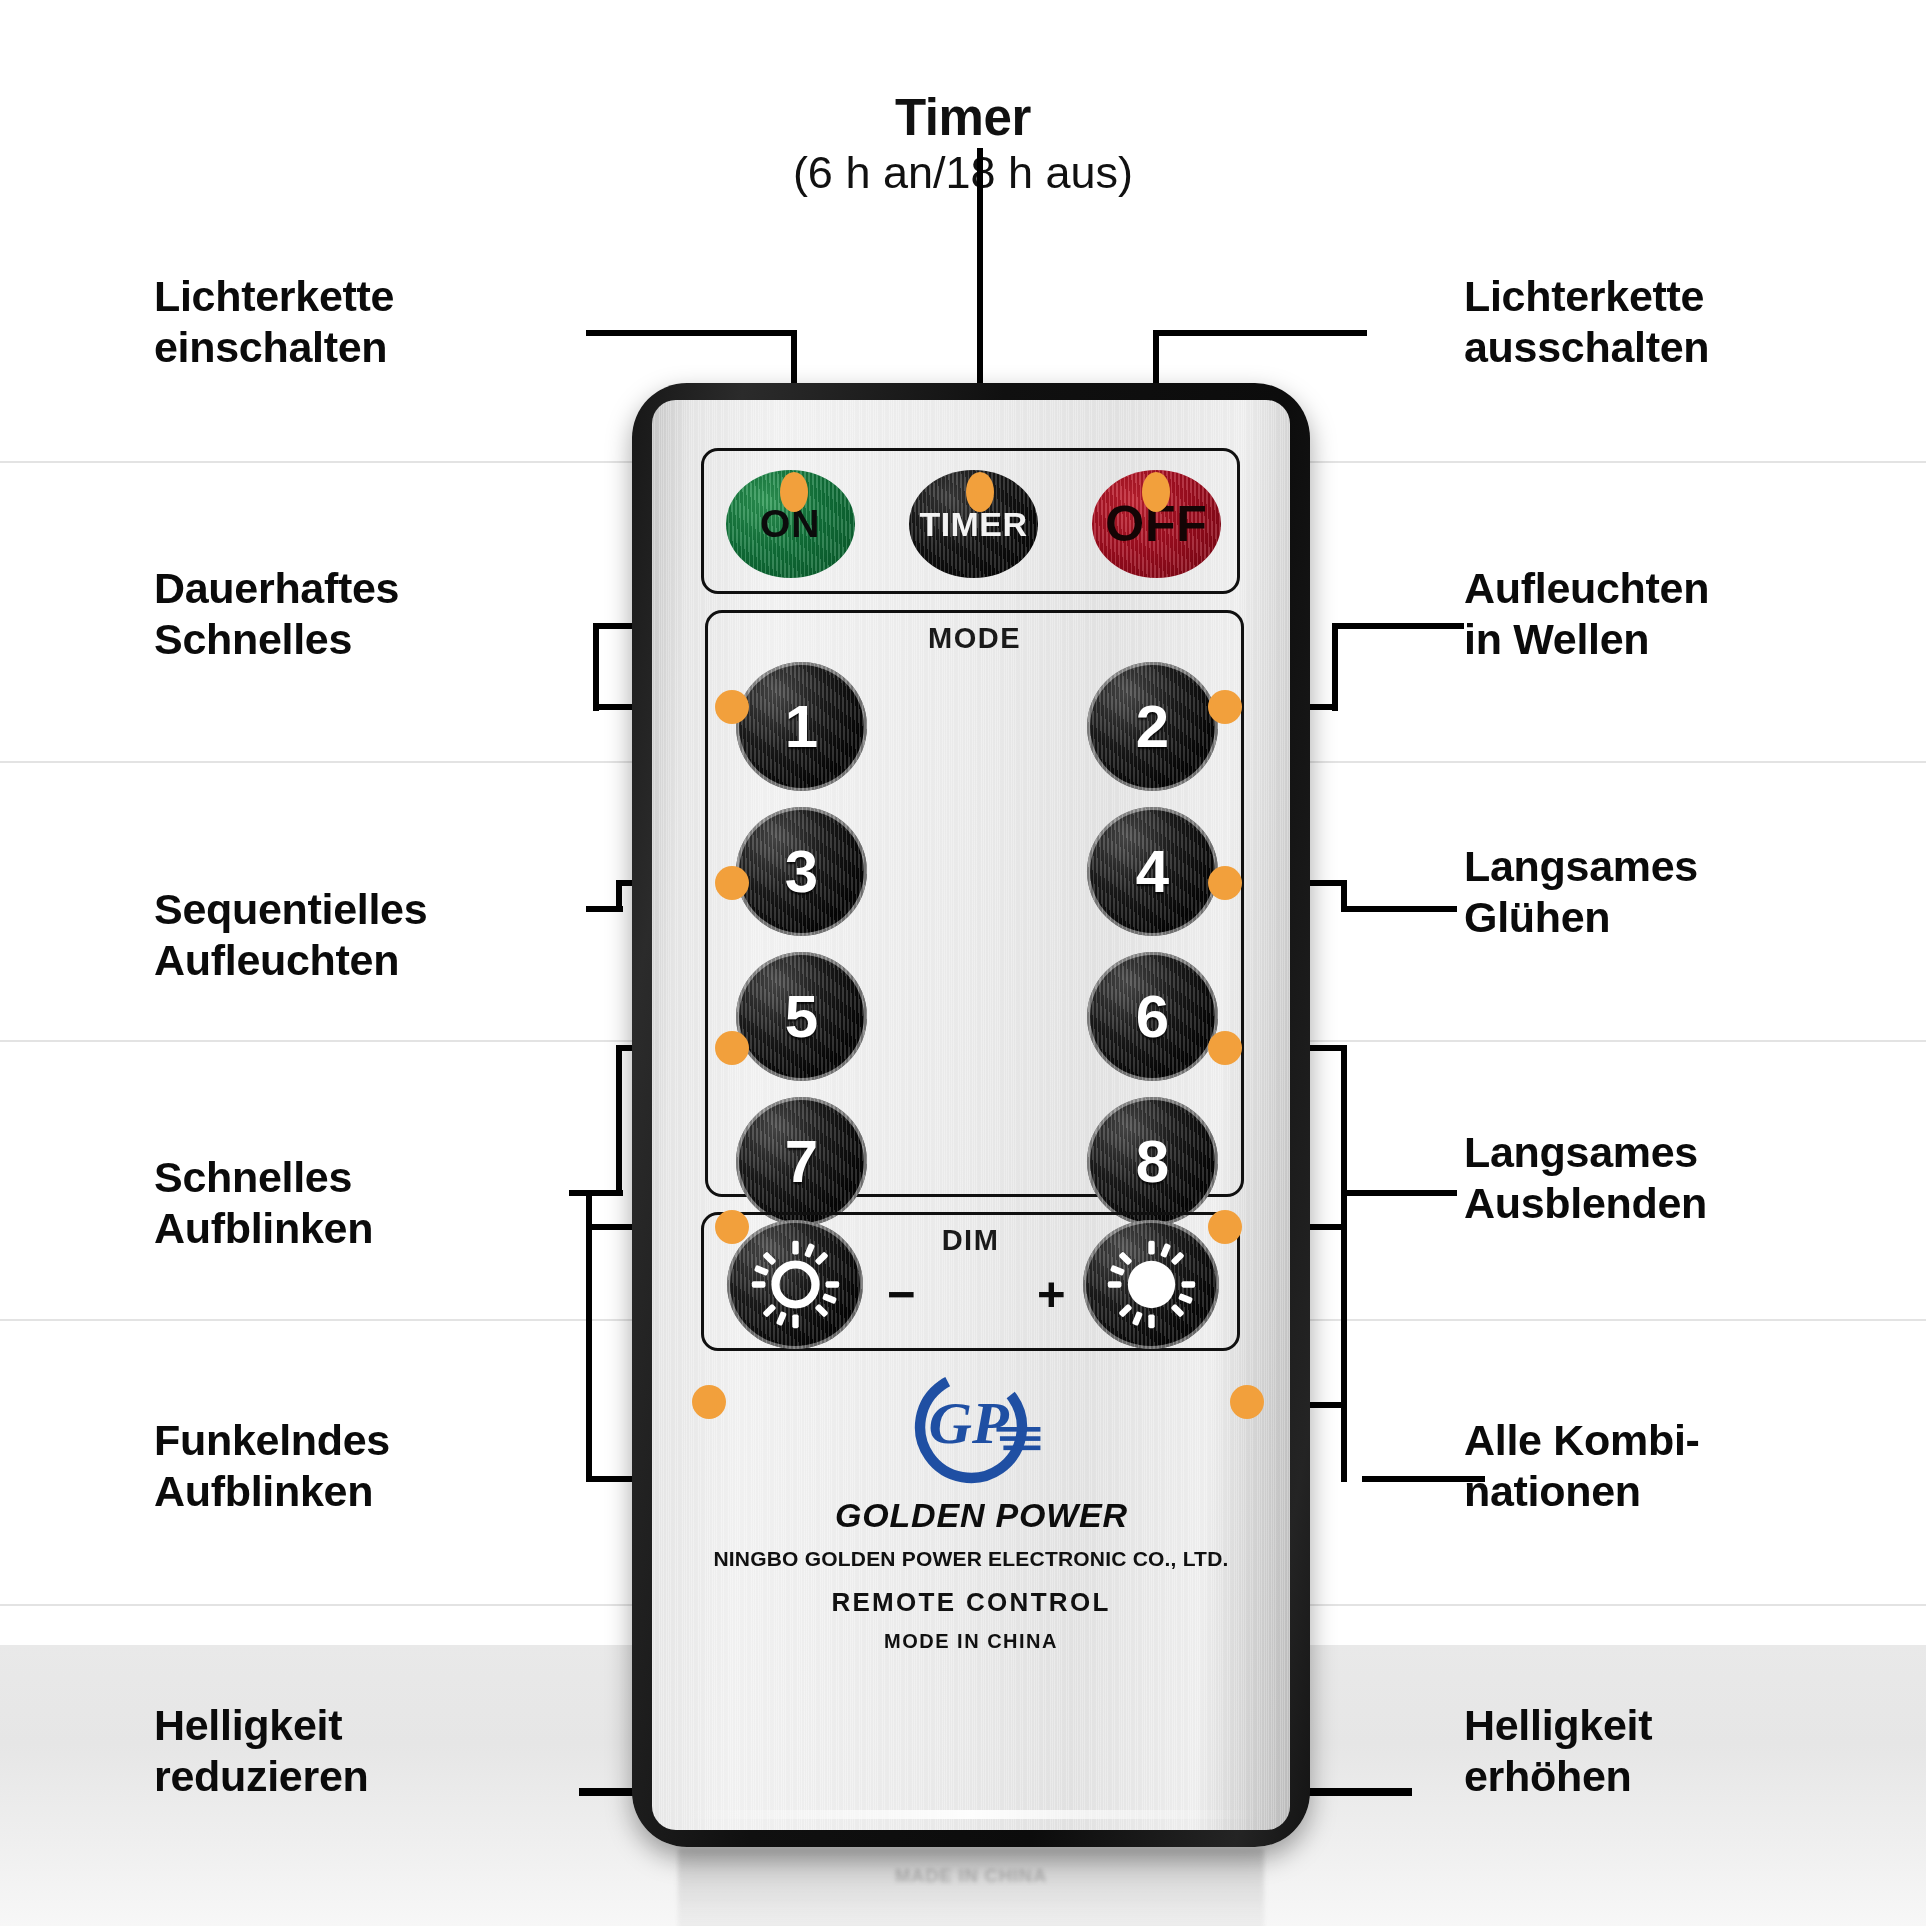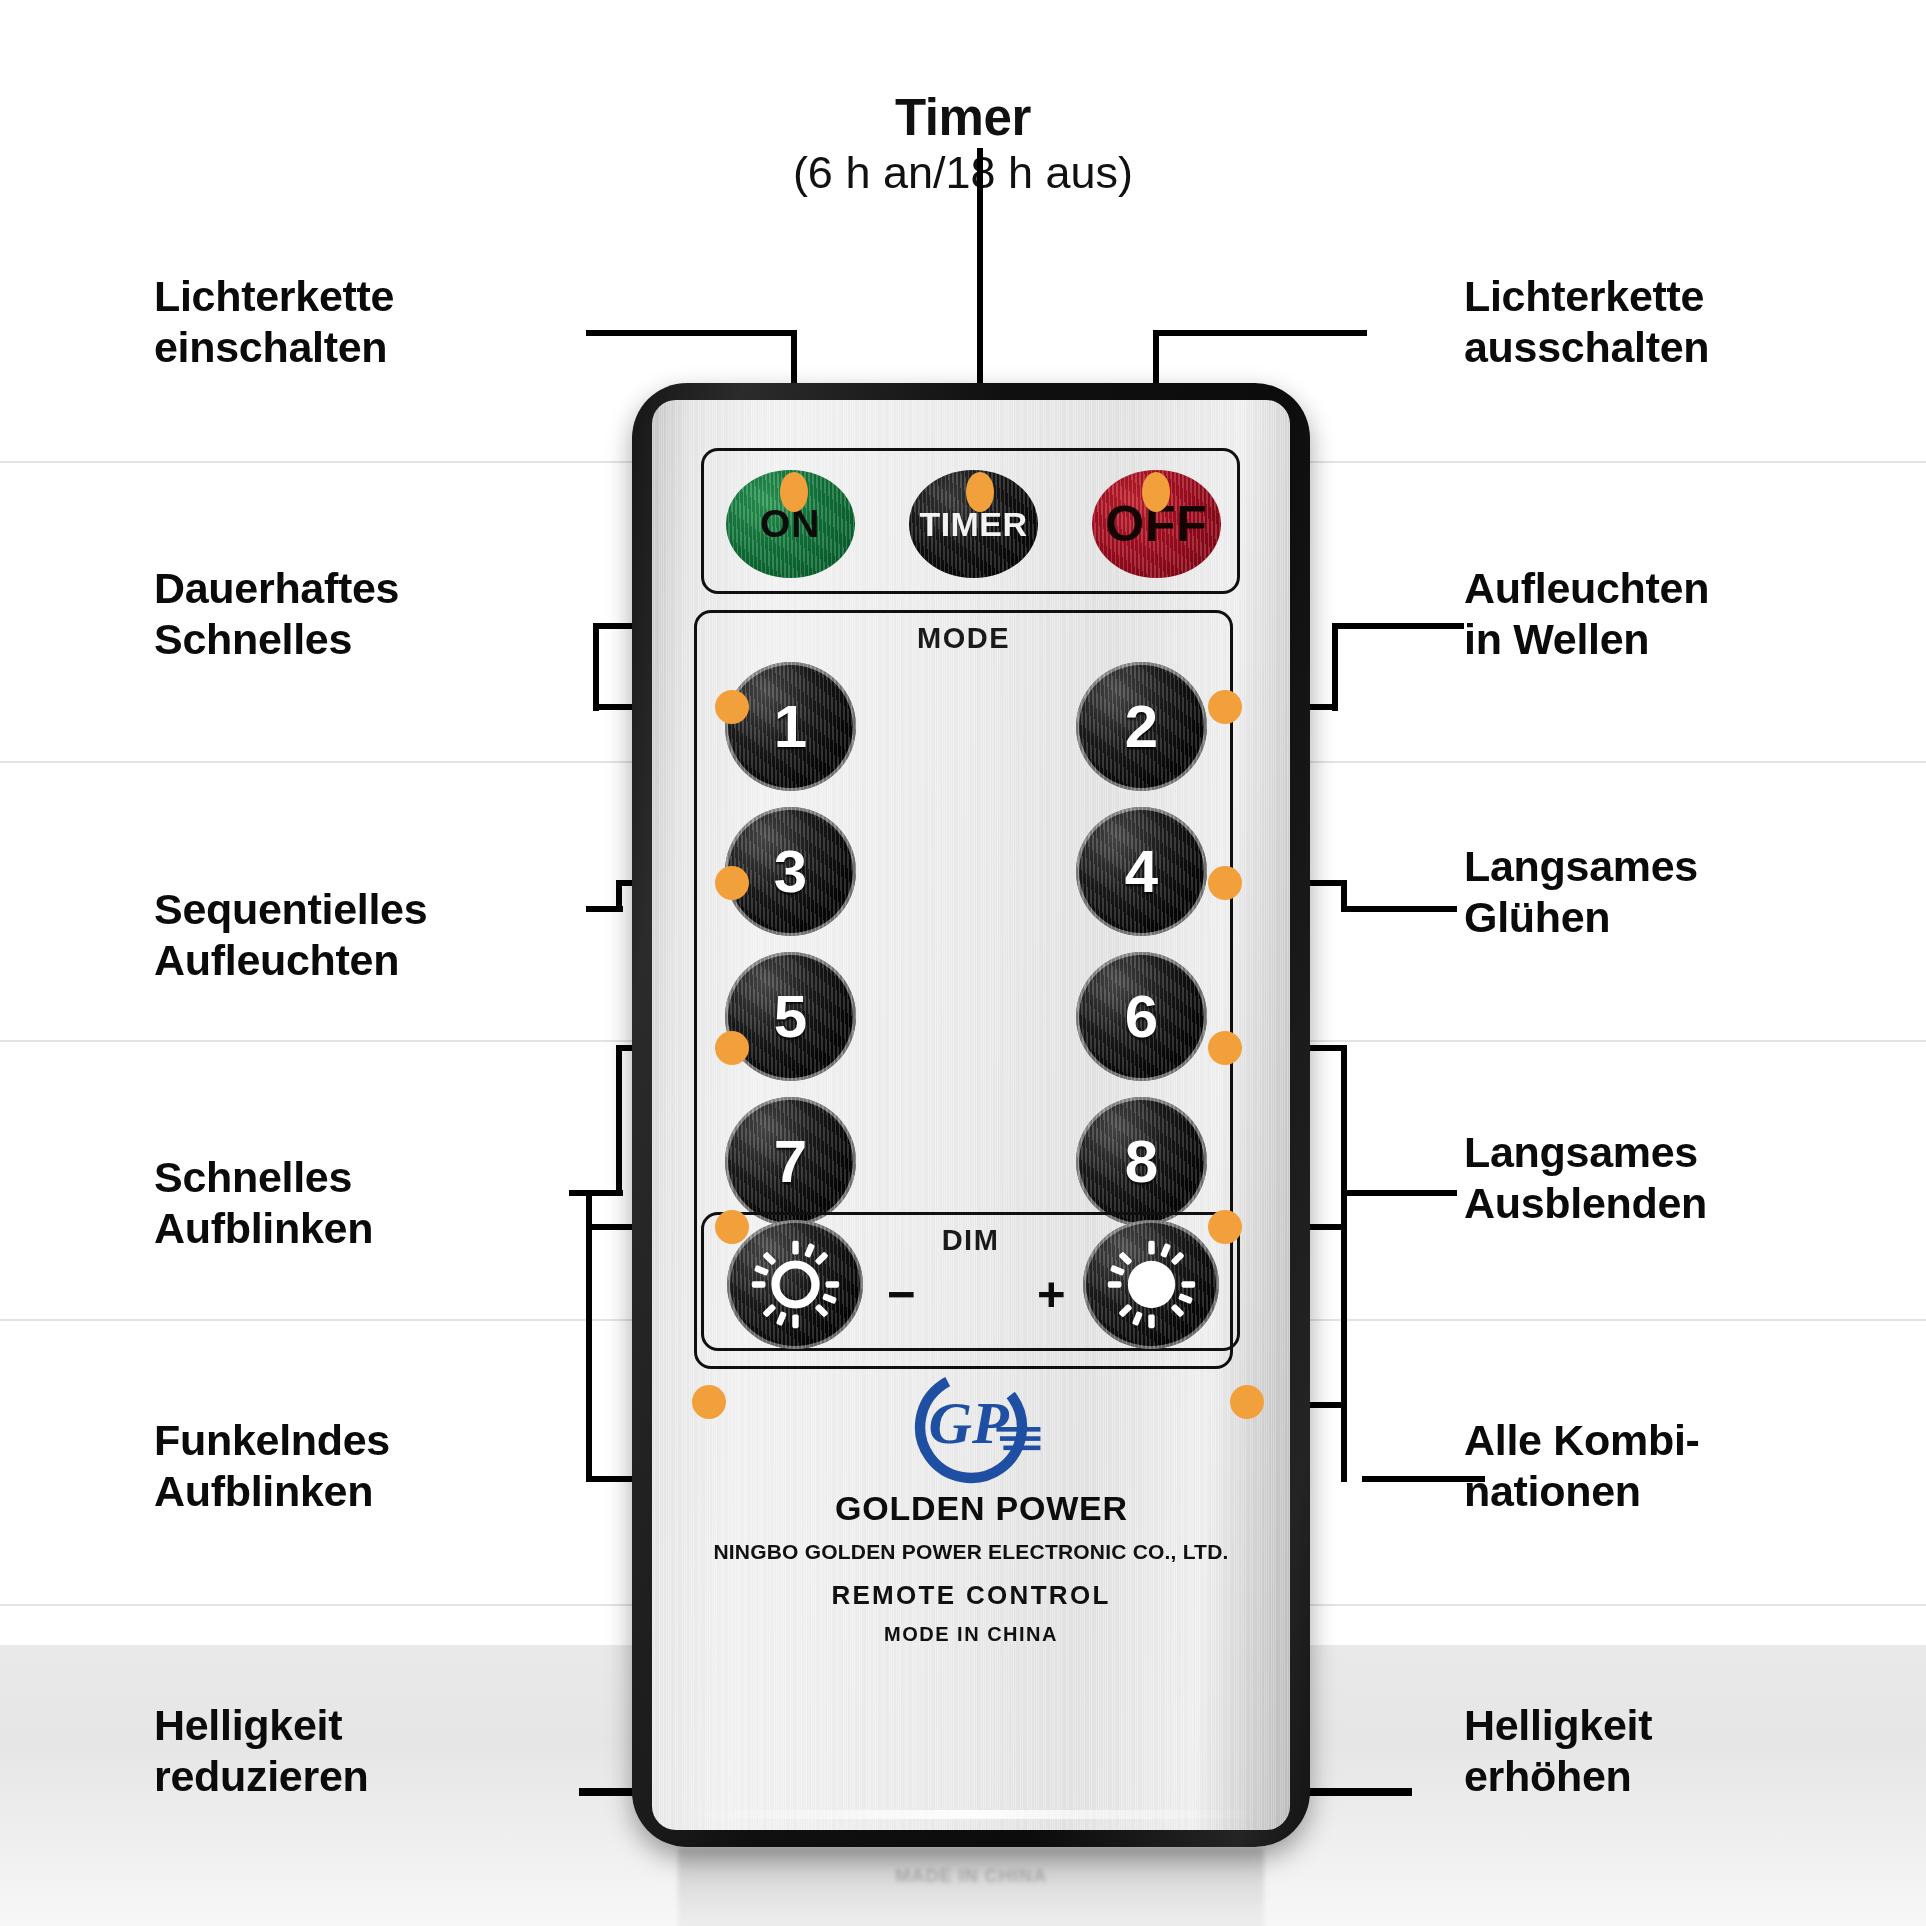--- a/index.html
+++ b/index.html
@@ -74,21 +74,21 @@
     position:absolute; left:31px; bottom:10.8px; width:576px; height:9.2px;
     border-radius:6.2px;
     background:linear-gradient(90deg,rgba(255,255,255,0),rgba(255,255,255,.95),rgba(255,255,255,0));
   }
 
   
   .panel{
     position:absolute; border:3.9px solid #101010; border-radius:17px;
   }
   #panel-power{ left:49px; top:48px; width:539px; height:146px; }
-  #panel-mode { left:42px; top:210px; width:539px; height:759px; }
+  #panel-mode { left:53px; top:210px; width:539px; height:587px; }
   #panel-dim  { left:49px; top:812px; width:539px; height:139px; }
 
   .panel-caption{
     position:absolute; top:9.2px; left:0; width:100%; text-align:center;
     font-size:29px; font-weight:bold; color:#1a1a1a; letter-spacing:1.5px;
     font-family:"Liberation Sans", sans-serif;
   }
 
   
   .btn{
@@ -139,22 +139,22 @@
   #dim-minus{ left:183px; }
   #dim-plus { left:333px; }
 
   
   #brand{
     position:absolute; left:0; top:969px; width:638px; text-align:center;
     color:#141414; z-index:5;
   }
   #gp-logo{ margin:0 auto; display:block; }
   #brand-name{
-    font-size:34px; font-weight:bold; letter-spacing:0.8px;
-    margin-top:4px; color:#0d0d0d;padding-left:21px;
+    font-size:34px; font-weight:bold; font-style:italic; letter-spacing:0.8px;
+    margin-top:11px; color:#0d0d0d;padding-left:21px;
   }
   #brand-sub{
     font-size:26px; font-weight:bold; letter-spacing:2.3px; margin-top:15.4px; color:#111;
   }
   #brand-company{
     font-size:21px; font-weight:bold; letter-spacing:0.2px; margin-top:12.3px; color:#111;
   }
   #brand-origin{
     font-size:20px; font-weight:bold; letter-spacing:1.5px; margin-top:12.3px; color:#111;
   }

